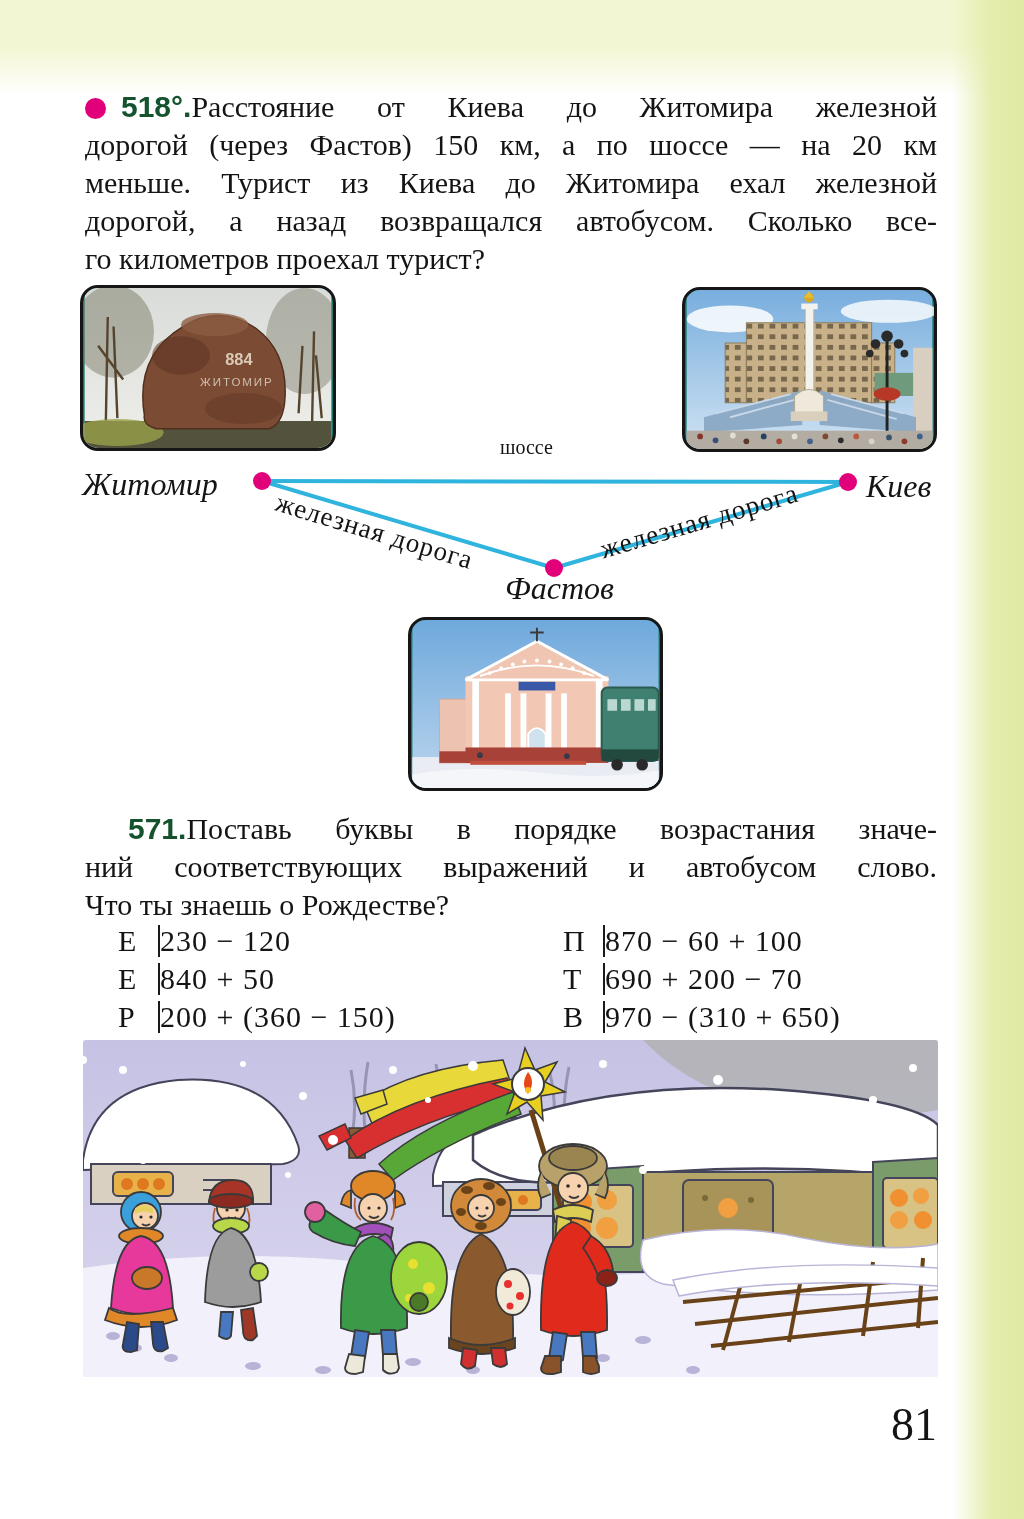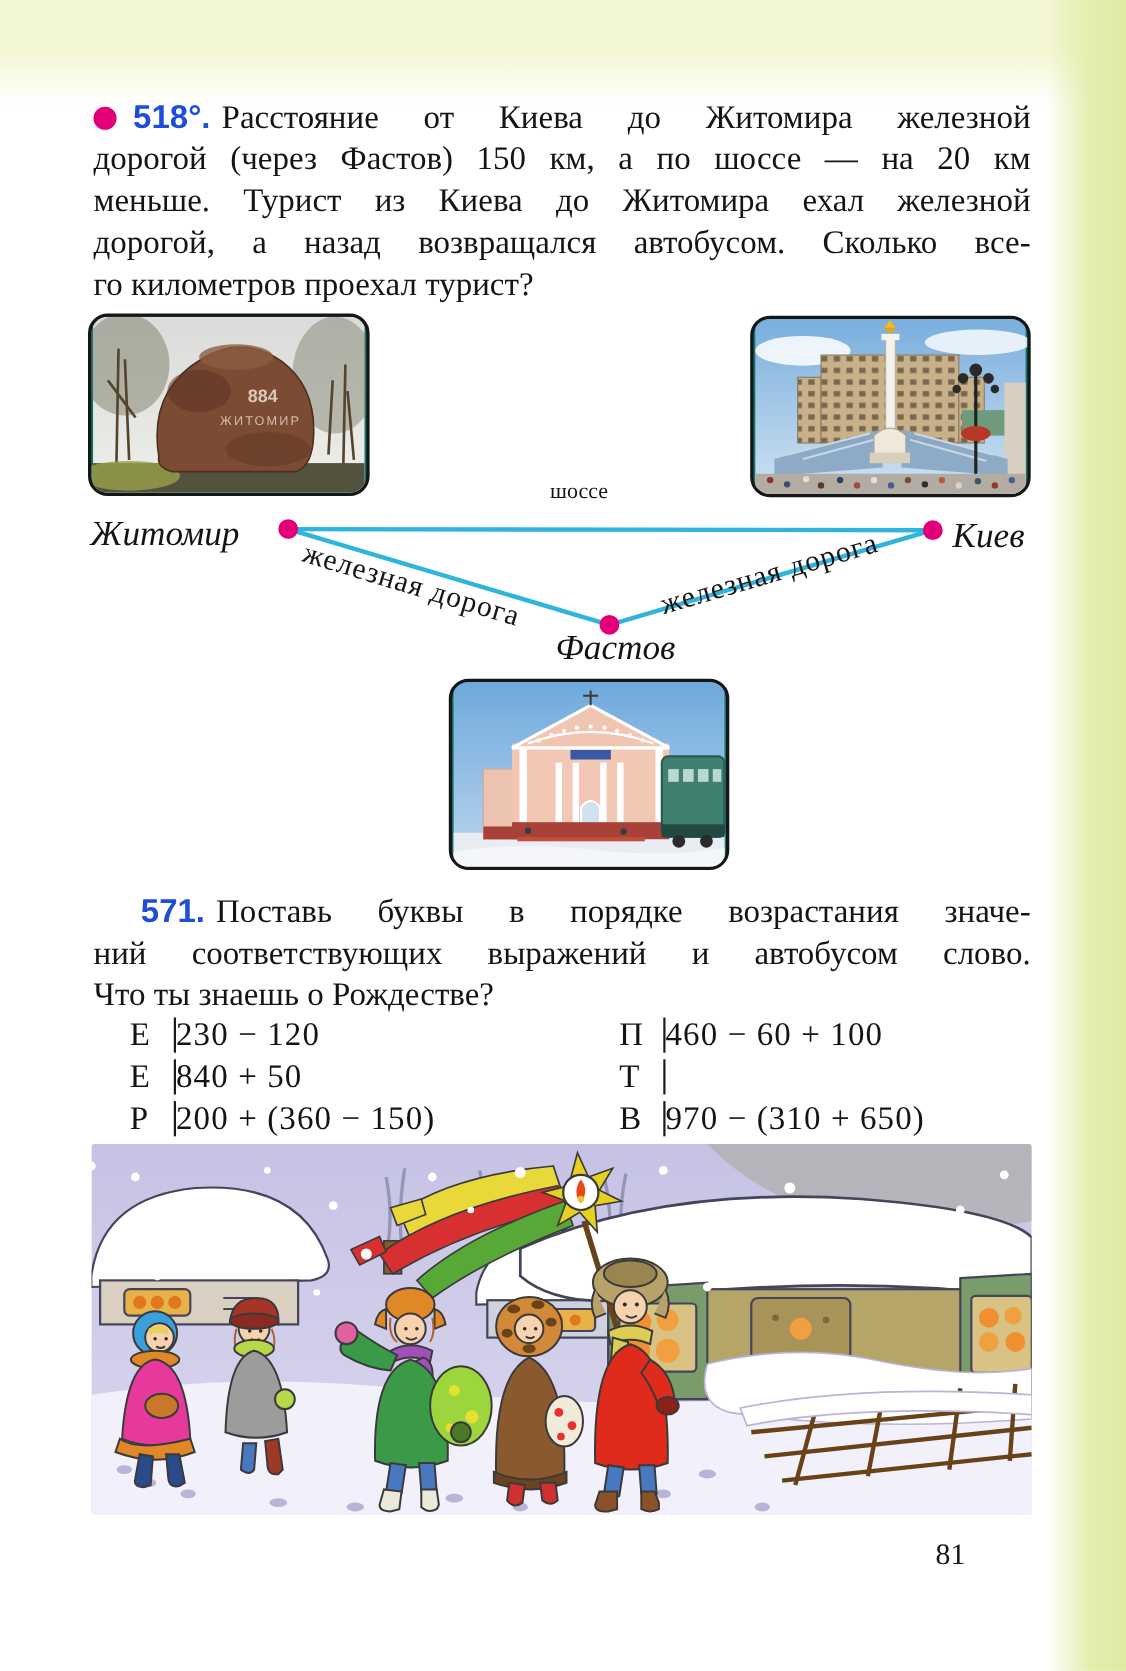--- a/index.html
+++ b/index.html
@@ -25,21 +25,21 @@
   
   .para { position:absolute; left:85px; width:852px; font-size:30px; line-height:38px; }
   .pline { text-align: justify; text-align-last: justify; height:38px; white-space:nowrap; }
   .pline.last { text-align-last: left; white-space:normal; }
   .bullet {
     display:inline-block; width:21px; height:21px; border-radius:50%;
     background:#e2007a; vertical-align:-2px; margin-right:15px;
   }
   .pnum {
     font-family:"Liberation Sans", sans-serif; font-weight:bold;
-    color:#1d4ed8; font-size:30px; margin-right:10px;
+    color:#14532d; font-size:30px; 
   }
   .indent { padding-left:43px; }
   
   .photo {
     position:absolute; border:3px solid #161616; border-radius:18px;
     overflow:hidden; background:#0f766e;
   }
   .photo svg { display:block; width:100%; height:100%; }
   
   .diagram { position:absolute; left:60px; top:440px; width:900px; height:180px; }
@@ -51,21 +51,21 @@
   .expr-col { position:absolute; top:922px; }
   .expr-col.left { left:118px; }
   .expr-col.right { left:563px; }
   .expr-row { display:flex; align-items:center; height:38px; font-size:30px; }
   .expr-row .letter { display:inline-block; width:40px; }
   .expr-row .bar { display:inline-block; width:2px; height:32px; background:#1a1a1a; }
   .expr-row .expr { letter-spacing:1px; white-space:nowrap; }
   
   .illustration { position:absolute; left:83px; top:1040px; width:855px; height:337px; overflow:hidden; border-radius:3px; }
   .illustration svg { display:block; width:100%; height:100%; }
-  .page-num { position:absolute; left:824px; top:1398px; width:80px; text-align:center; font-size:27px; }
+  .page-num { position:absolute; left:874px; top:1398px; width:80px; text-align:center; font-size:46px; }
 </style>
 </head>
 <body>
 
 <div class="page">
 
   <div class="top-band"></div>
   <div class="right-strip"></div>
 
   <span class="strip-num" style="top:368px">1</span>
@@ -262,25 +262,26 @@
       <span class="letter">Р</span>
         <span class="bar"></span>
         <span class="expr">200 + (360 − 150)</span>
     </div>
   </div>
 
   <div class="expr-col right">
     <div class="expr-row">
       <span class="letter">П</span>
         <span class="bar"></span>
-        <span class="expr">460 − 60 + 100</span>
+        <span class="expr">870 − 60 + 100</span>
     </div>
     <div class="expr-row">
       <span class="letter">Т</span>
         <span class="bar"></span>
+        <span class="expr">690 + 200 − 70</span>
     </div>
     <div class="expr-row">
       <span class="letter">В</span>
         <span class="bar"></span>
         <span class="expr">970 − (310 + 650)</span>
     </div>
   </div>
 
   <div class="illustration">
     <svg viewBox="0 0 855 337">

